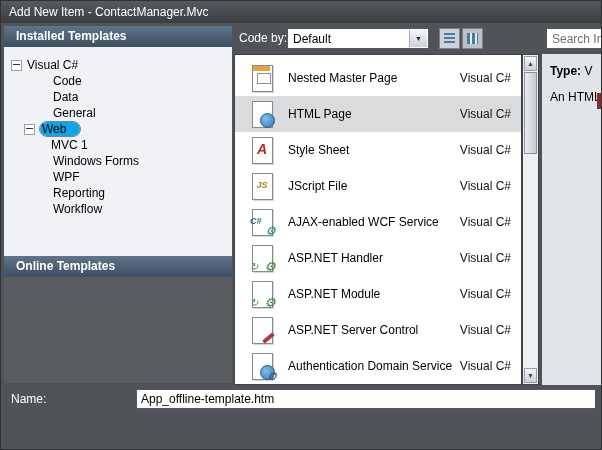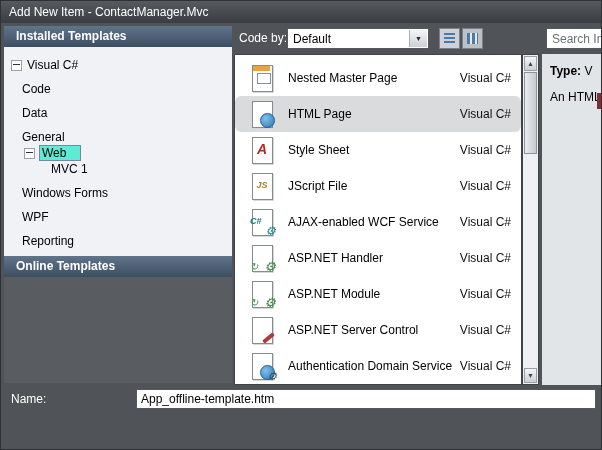--- a/index.html
+++ b/index.html
@@ -11,23 +11,23 @@
     background:linear-gradient(#575b60,#393d42);color:#fff;line-height:22px;padding-left:8px;}
   
   .left{position:absolute;left:3px;top:25px;width:228px;bottom:66px;display:flex;flex-direction:column;}
   .group-header{height:21px;line-height:21px;flex:none;
     background:linear-gradient(#60748a,#3c4e62);color:#fff;font-weight:bold;padding-left:12px;}
   .tree{background:#f0f2f5;height:209px;box-sizing:border-box;padding-top:10px;flex:none;}
   .left-filler{flex:1;background:#595d62;}
   .trow{height:16px;display:flex;align-items:center;cursor:default;}
   .exp{width:9px;height:9px;border:1px solid #9aa0a6;background:#fff;position:relative;margin-right:5px;flex:none;}
   .exp::before{content:"";position:absolute;left:1px;right:1px;top:3px;height:1px;background:#333;}
-  .pl0{padding-left:7px;}.pl1{padding-left:18px;margin-top:8px;}.pl1e{padding-left:20px;}.pl2{padding-left:47px;}
+  .pl0{padding-left:7px;}.pl1{padding-left:49px;}.pl1e{padding-left:20px;}.pl2{padding-left:47px;}
   .tlabel{white-space:nowrap;}
-  .tlabel.sel{background:#5eead4;outline:1px solid #74899f;padding:0 14px 0 2px;}
+  .tlabel.sel{background:#0ea5e9;outline:1px solid #74899f;padding:0 14px 0 2px;border-radius:7px;}
   
   .sort-label{position:absolute;left:238px;top:30px;color:#fff;}
   .dropdown{position:absolute;left:286px;top:27px;width:142px;height:21px;background:#fff;
     border:1px solid #55595d;box-sizing:border-box;}
   .dd-text{position:absolute;left:5px;top:3px;}
   .dd-btn{position:absolute;right:1px;top:1px;bottom:1px;width:17px;
     background:linear-gradient(#f4f5f7,#ccd1d7);border-left:1px solid #a9adb3;}
   .dd-btn::before{content:"▼";font-size:7px;color:#25292d;display:block;text-align:center;line-height:18px;}
   .vb{position:absolute;top:27px;width:21px;height:21px;border:1px solid #7d8288;
     background:#cfd3d8;box-sizing:border-box;}
@@ -36,21 +36,21 @@
   .vb .g{position:absolute;left:4px;top:4px;right:4px;bottom:4px;}
   .vb1 .g{background:repeating-linear-gradient(to bottom,#4a7ba8 0 2px,rgba(0,0,0,0) 2px 4px);}
   .vb2 .g{background:repeating-linear-gradient(to right,#4a7ba8 0 3px,#e8eaec 3px 5px);}
   .search{position:absolute;left:545px;top:27px;width:150px;height:21px;border:1px solid #55595d;
     background:#fff;padding:0 5px;font:12px "Liberation Sans",sans-serif;box-sizing:border-box;color:#333;}
   .search::placeholder{color:#6c7075;opacity:1;}
   
   .list{position:absolute;left:233px;top:53px;width:288px;height:331px;background:#fff;
     border:1px solid #3f4347;box-sizing:border-box;padding-top:5px;}
   .lrow{height:36px;display:flex;align-items:center;padding:0 10px 0 13px;}
-  .lrow.selected{background:#d9dbdd;border-radius:6px;}
+  .lrow.selected{background:#d9dbdd;}
   .tpl-name{flex:1;padding-left:12px;white-space:nowrap;overflow:hidden;}
   .tpl-lang{flex:none;color:#111;}
   
   .tpl-icon{width:28px;height:30px;position:relative;flex:none;}
   .tpl-icon .pg{position:absolute;left:4px;top:2px;width:19px;height:25px;background:#fff;
     border:1px solid #868b90;box-shadow:1px 1px 0 #d5d8db;}
   .bd{position:absolute;}
   .bd-master{left:5px;top:3px;width:17px;height:5px;background:#e8a33d;}
   .bd-master2{left:9px;top:10px;width:12px;height:9px;background:#fff;border:1px solid #8a8f94;}
   .bd-globe{right:1px;bottom:1px;width:13px;height:13px;border-radius:50%;

